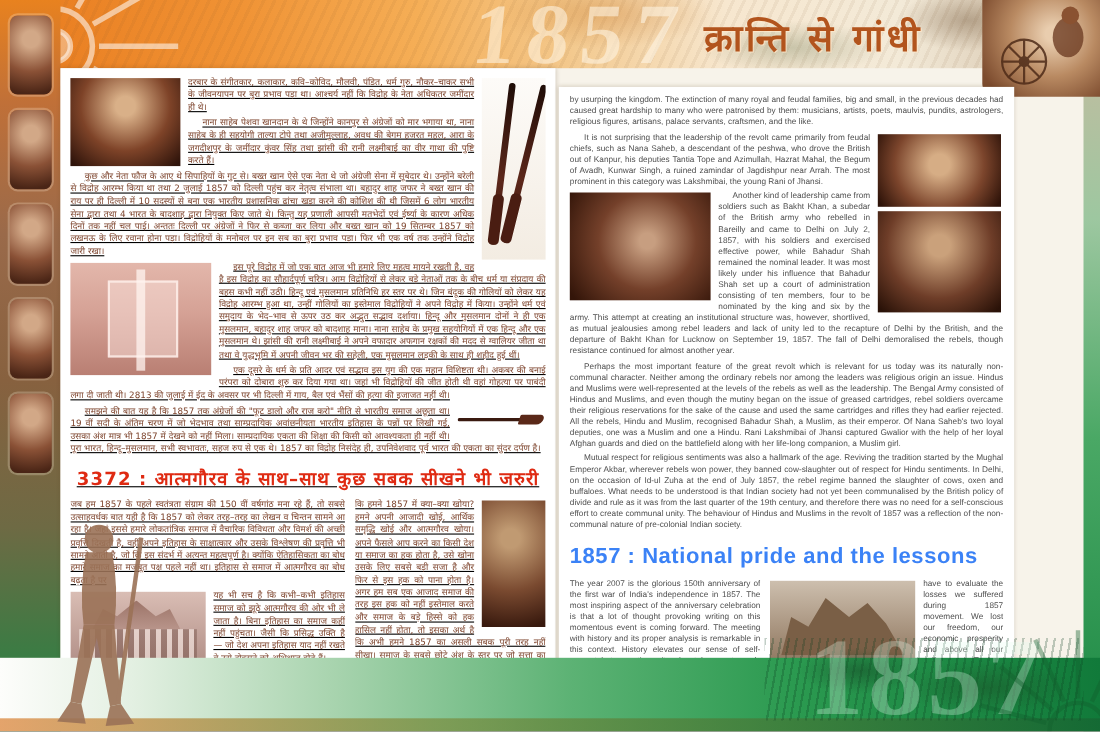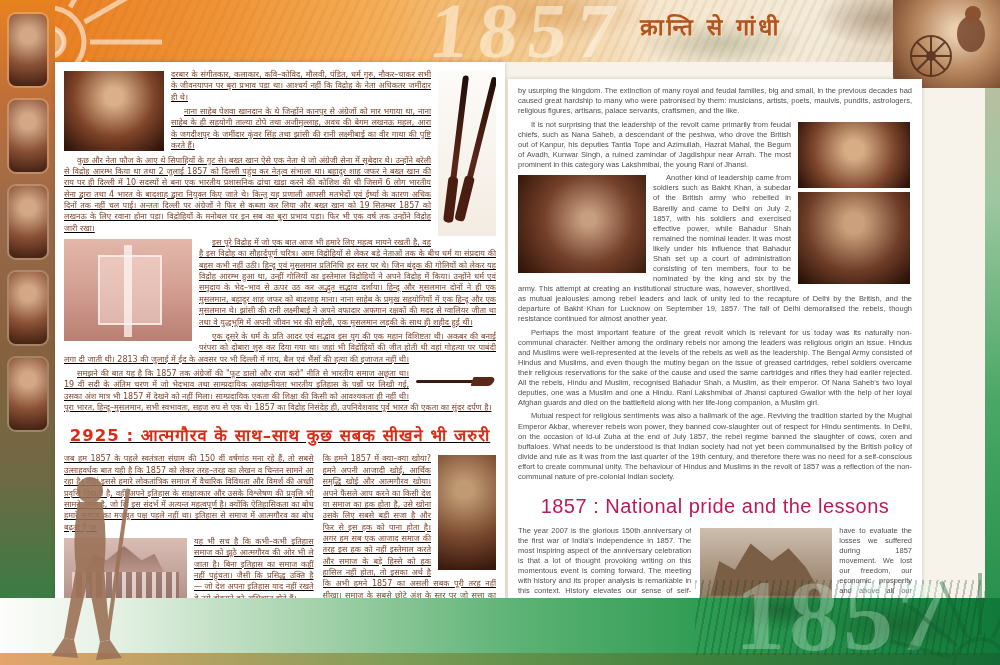--- a/index.html
+++ b/index.html
@@ -36,40 +36,40 @@
   
   .year-wm { position:absolute; font-family:"Liberation Serif", serif; font-weight:bold; pointer-events:none; }
   .year-top { left:430px; top:-14px; font-size:78px; letter-spacing:10px; color:rgba(255,248,234,.55); transform:skewX(-6deg); }
   .year-bottom { left:735px; top:558px; font-size:100px; letter-spacing:4px; color:rgba(230,252,238,.30); }
   .chakra { position:absolute; pointer-events:none; }
   .chakra-tl { left:-70px; top:-78px; }
   .chakra-br { left:830px; top:570px; }
 
   
   .title-hi { position:absolute; left:640px; top:10px; font-family:"DejaVu Sans", sans-serif;
-    font-size:23px; font-weight:bold; color:#b2541d; letter-spacing:3px;
+    font-size:34px; font-weight:bold; color:#b2541d; letter-spacing:3px;
     text-shadow:1px 1px 0 rgba(255,230,200,.8); }
   .gandhi-charkha { position:absolute; left:893px; top:0; width:107px; height:88px;
     background:radial-gradient(circle at 60% 35%, #e9cdae 8%, #b98a62 45%, #7c4b2e 85%);
     border-bottom-left-radius:12px; }
 
   
   .panel { position:absolute; background:#fff; overflow:hidden; box-shadow:0 0 4px rgba(80,50,20,.25); }
   .panel-hi { left:55px; top:62px; width:450px; height:553px; padding:7px 9px 0; }
   .panel-en { left:508px; top:79px; width:414px; height:544px; padding:7px 10px 0; }
 
   .hi { font-family:"DejaVu Sans", sans-serif;text-decoration:underline; }
   .panel-hi p { font-size:8px; line-height:1.42; color:#7e452e; text-align:justify; margin-bottom:3px; text-indent:13px; }
   .panel-hi p.noind { text-indent:0; }
   .panel-en p { font-size:7.5px; line-height:1.34; color:#4f4f4f; text-align:justify; margin-bottom:3.5px; text-indent:13px; }
   .panel-en p.noind { text-indent:0; }
 
   h2.sect-hi { clear:both; font-family:"DejaVu Sans", sans-serif; text-align:center; color:#df2a12;
     font-size:16.5px; font-weight:bold; margin:10px 0 7px; letter-spacing:1px; }
-  h2.sect-en { clear:both; text-align:center; color:#be185d; font-size:20px; font-weight:normal;
+  h2.sect-en { clear:both; text-align:left; color:#3b82f6; font-size:20px; font-weight:bold;
     margin:13px 0 8px; letter-spacing:.5px; }
 
   .cols { display:flex; gap:9px; }
   .cols .col { overflow:hidden; }
   .col-l-hi { width:59%; } .col-r-hi { width:41%; }
   .col-l-en { width:45%; } .col-r-en { width:55%; }
 
   
   .ph { position:relative; overflow:hidden; }
   .fl { float:left; margin:2px 7px 3px 0; }
@@ -171,32 +171,32 @@
     </svg>
   </div>
 
   <section class="panel panel-hi hi">
     <div class="ph ph-portrait-king fl"></div>
     <div class="ph ph-rifles fr">
       <div class="rifle r1"></div>
       <div class="rifle r2"></div>
     </div>
     <p class="noind">दरबार के संगीतकार, कलाकार, कवि–कोविद, मौलवी, पंडित, धर्म गुरु, नौकर–चाकर सभी के जीवनयापन पर बुरा प्रभाव पड़ा था। आश्चर्य नहीं कि विद्रोह के नेता अधिकतर जमींदार ही थे।</p>
-    <p>नाना साहेब पेशवा खानदान के थे जिन्होंने कानपुर से अंग्रेजों को मार भगाया था, नाना साहेब के ही सहयोगी ताल्या टोपे तथा अजीमुल्लाह, अवध की बेगम लखनऊ महल, आरा के जगदीशपुर के जमींदार कुंवर सिंह तथा झांसी की रानी लक्ष्मीबाई का वीर गाथा की पुष्टि करते हैं।</p>
+    <p>नाना साहेब पेशवा खानदान के थे जिन्होंने कानपुर से अंग्रेजों को मार भगाया था, नाना साहेब के ही सहयोगी ताल्या टोपे तथा अजीमुल्लाह, अवध की बेगम हजरत महल, आरा के जगदीशपुर के जमींदार कुंवर सिंह तथा झांसी की रानी लक्ष्मीबाई का वीर गाथा की पुष्टि करते हैं।</p>
     <p>कुछ और नेता फौज के आए थे सिपाहियों के गुट से। बख्त खान ऐसे एक नेता थे जो अंग्रेजी सेना में सूबेदार थे। उन्होंने बरेली से विद्रोह आरम्भ किया था तथा 2 जुलाई 1857 को दिल्ली पहुंच कर नेतृत्व संभाला था। बहादुर शाह जफर ने बख्त खान की राय पर ही दिल्ली में 10 सदस्यों से बना एक भारतीय प्रशासनिक ढांचा खड़ा करने की कोशिश की थी जिसमें 6 लोग भारतीय सेना द्वारा तथा 4 भारत के बादशाह द्वारा नियुक्त किए जाते थे। किन्तु यह प्रणाली आपसी मतभेदों एवं ईर्ष्या के कारण अधिक दिनों तक नहीं चल पाई। अन्ततः दिल्ली पर अंग्रेजों ने फिर से कब्जा कर लिया और बख्त खान को 19 सितम्बर 1857 को लखनऊ के लिए रवाना होना पड़ा। विद्रोहियों के मनोबल पर इन सब का बुरा प्रभाव पड़ा। फिर भी एक वर्ष तक उन्होंने विद्रोह जारी रखा।</p>
     <div class="ph ph-monument fl"></div>
     <p>इस पूरे विद्रोह में जो एक बात आज भी हमारे लिए महत्व मायने रखती है, वह है इस विद्रोह का सौहार्दपूर्ण चरित्र। आम विद्रोहियों से लेकर बड़े नेताओं तक के बीच धर्म या संप्रदाय की बहस कभी नहीं उठी। हिन्दू एवं मुसलमान प्रतिनिधि हर स्तर पर थे। जिन बंदूक की गोलियों को लेकर यह विद्रोह आरम्भ हुआ था, उन्हीं गोलियों का इस्तेमाल विद्रोहियों ने अपने विद्रोह में किया। उन्होंने धर्म एवं समुदाय के भेद–भाव से ऊपर उठ कर अद्भुत सद्भाव दर्शाया। हिन्दू और मुसलमान दोनों ने ही एक मुसलमान, बहादुर शाह जफर को बादशाह माना। नाना साहेब के प्रमुख सहयोगियों में एक हिन्दू और एक मुसलमान थे। झांसी की रानी लक्ष्मीबाई ने अपने वफादार अफगान रक्षकों की मदद से ग्वालियर जीता था तथा वे युद्धभूमि में अपनी जीवन भर की सहेली, एक मुसलमान लड़की के साथ ही शहीद हुई थीं।</p>
     <p>एक दूसरे के धर्म के प्रति आदर एवं सद्भाव इस युग की एक महान विशिष्टता थी। अकबर की बनाई परंपरा को दोबारा शुरु कर दिया गया था। जहां भी विद्रोहियों की जीत होती थी वहां गोहत्या पर पाबंदी लगा दी जाती थी। 2813 की जुलाई में ईद के अवसर पर भी दिल्ली में गाय, बैल एवं भैंसों की हत्या की इजाजत नहीं थी।</p>
     <div class="ph ph-musket fr">
       <div class="musket-barrel"></div>
       <div class="musket-stock"></div>
     </div>
     <p>समझने की बात यह है कि 1857 तक अंग्रेजों की "फूट डालो और राज करो" नीति से भारतीय समाज अछूता था। 19 वीं सदी के अंतिम चरण में जो भेदभाव तथा साम्प्रदायिक अवांछनीयता भारतीय इतिहास के पन्नों पर लिखी गई, उसका अंश मात्र भी 1857 में देखने को नहीं मिला। साम्प्रदायिक एकता की शिक्षा की किसी को आवश्यकता ही नहीं थी। पूरा भारत, हिन्दू–मुसलमान, सभी स्वभावतः, सहज रुप से एक थे। 1857 का विद्रोह निसंदेह ही, उपनिवेशवाद पूर्व भारत की एकता का सुंदर दर्पण है।</p>
 
-    <h2 class="sect-hi">2925 : आत्मगौरव के साथ–साथ कुछ सबक सीखने भी जरुरी</h2>
+    <h2 class="sect-hi">3372 : आत्मगौरव के साथ–साथ कुछ सबक सीखने भी जरुरी</h2>
     <div class="cols">
       <div class="col col-l-hi">
         <p class="noind">जब हम 1857 के पहले स्वतंत्रता संग्राम की 150 वीं वर्षगांठ मना रहे हैं, तो सबसे उत्साहवर्धक बात यही है कि 1857 को लेकर तरह–तरह का लेखन व चिन्तन सामने आ रहा है। जहां इससे हमारे लोकतांत्रिक समाज में वैचारिक विविधता और विमर्श की अच्छी प्रवृत्ति दिखती है, वहीं अपने इतिहास के साक्षात्कार और उसके विश्लेषण की प्रवृत्ति भी सामने आती है, जो कि इस संदर्भ में अत्यन्त महत्वपूर्ण है। क्योंकि ऐतिहासिकता का बोध हमारे समाज का मजबूत पक्ष पहले नहीं था। इतिहास से समाज में आत्मगौरव का बोध बढ़ता है पर</p>
         <div class="ph ph-building fl"></div>
         <p class="noind">यह भी सच है कि कभी–कभी इतिहास समाज को झूठे आत्मगौरव की ओर भी ले जाता है। बिना इतिहास का समाज कहीं नहीं पहुंचता। जैसी कि प्रसिद्ध उक्ति है — जो देश अपना इतिहास याद नहीं रखते वे उसे दोहराने को अभिशप्त होते हैं।</p>
 
         <p>इसलिए हमारे पहले स्वतंत्रता संग्राम से हमें गौरवान्वित होने के साथ ही यह भी देखना चाहिए कि हम पहला सबक इस बात से लेना चाहिए</p>
       </div>
       <div class="col col-r-hi">
         <div class="ph ph-sepoys fr"></div>

